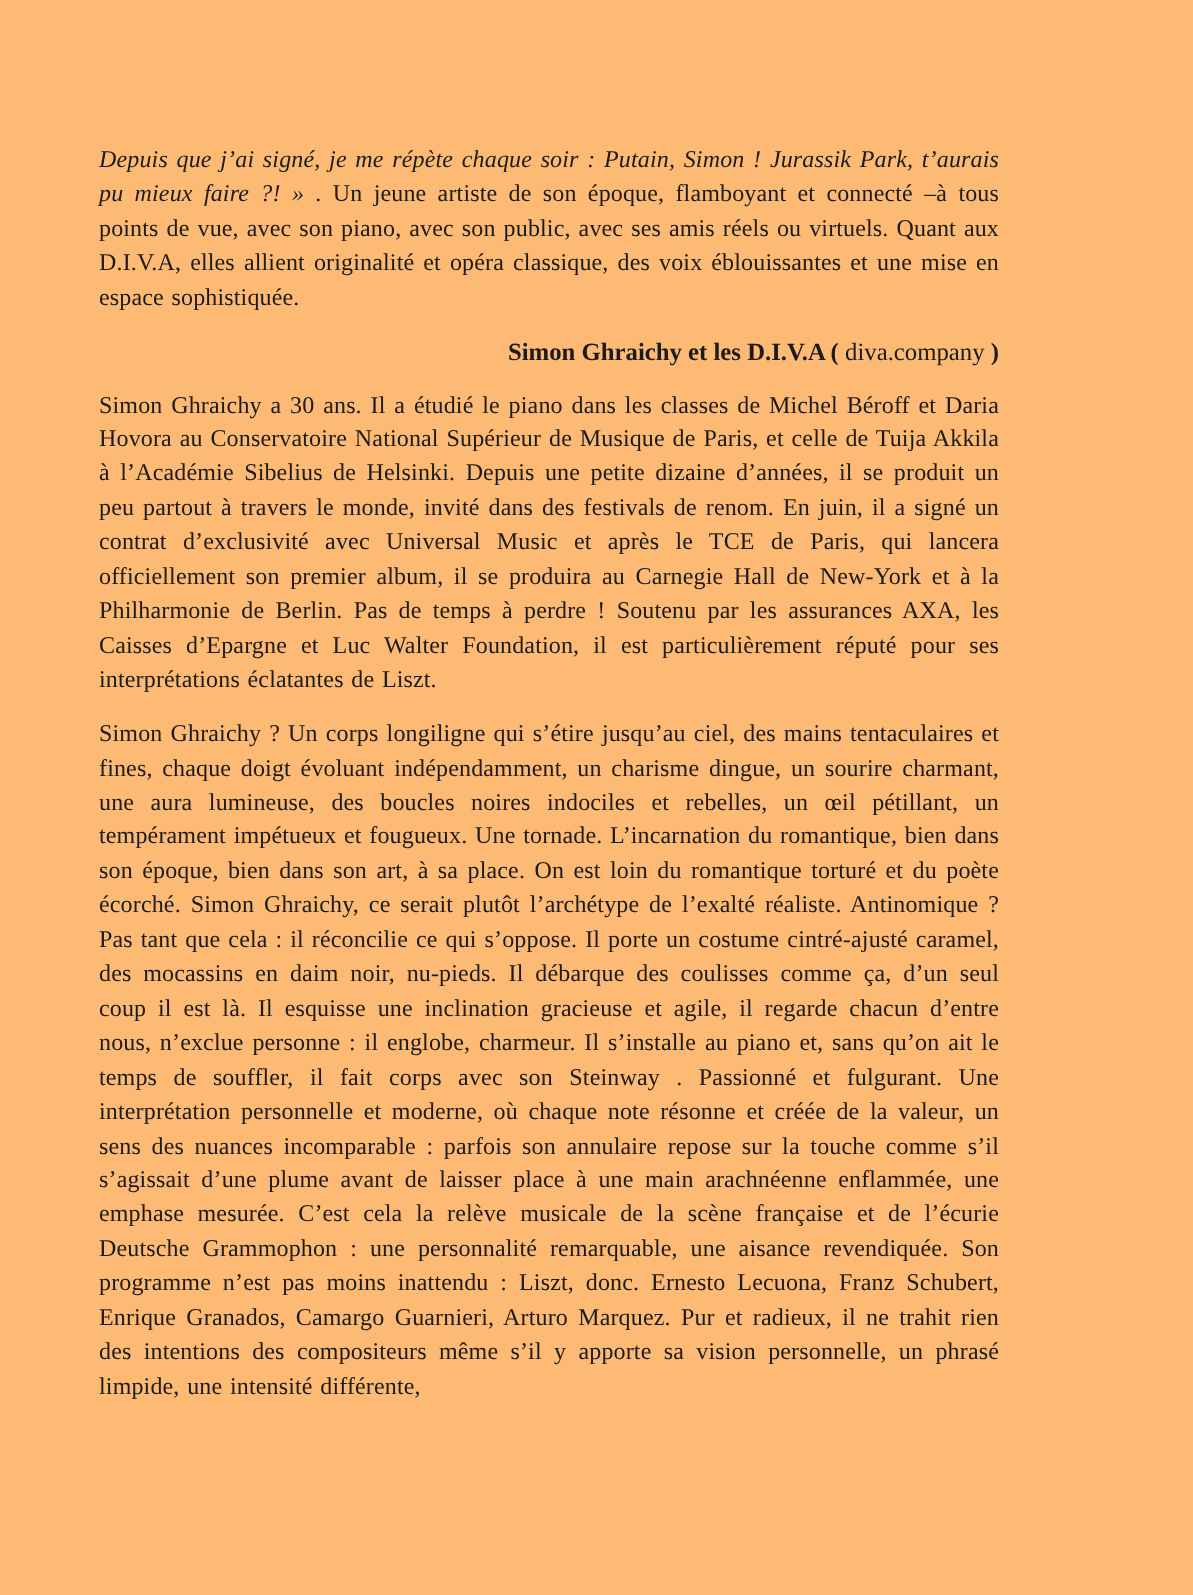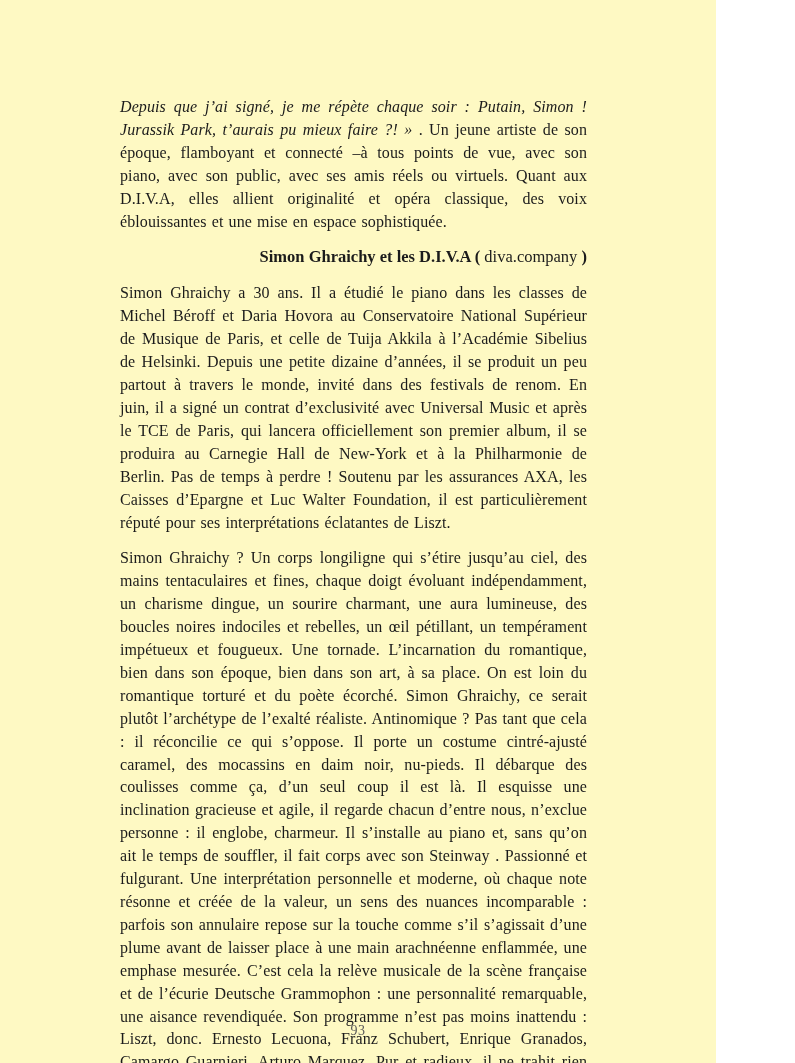--- a/index.html
+++ b/index.html
@@ -10,24 +10,24 @@
   body {
     width: 795px;
     height: 1063px;
     font-family: "Liberation Serif", "DejaVu Serif", serif;
     color: #1b1b1b;
     overflow: hidden;
   }
   .page {
     position: relative;
     box-sizing: border-box;
-    width: 716px;
+    width: 795px;
     height: 1063px;
-    padding: 96px 129px 60px 120px;
-    background: #fef9c3;
+    padding: 96px 129px 60px 66px;
+    background: #fdba74;
   }
   .para {
     margin: 0 0 13px 0;
     font-size: 16px;
     line-height: 22.9px;
     text-align: justify;
     letter-spacing: 0.1px;
     word-spacing: 1px;
   }
   .para em {
@@ -60,15 +60,14 @@
 <div class="page">
 
   <p class="para"><em>Depuis que j’ai signé, je me répète chaque soir : Putain, Simon ! Jurassik Park, t’aurais pu mieux faire ?! »</em><span> . Un jeune artiste de son époque, flamboyant et connecté –à tous points de vue, avec son piano, avec son public, avec ses amis réels ou virtuels. Quant aux D.I.V.A, elles allient originalité et opéra classique, des voix éblouissantes et une mise en espace sophistiquée.</span></p>
 
   <h2 class="heading"><span>Simon Ghraichy et les D.I.V.A ( </span><span class="site-plain">diva.company</span><span> )</span></h2>
 
   <p class="para">Simon Ghraichy  a 30 ans. Il a étudié le piano dans les classes de Michel Béroff et Daria Hovora au Conservatoire National Supérieur de Musique de Paris, et celle de Tuija Akkila à l’Académie Sibelius de Helsinki. Depuis une petite dizaine d’années, il se produit un peu partout à travers le monde, invité dans des festivals de renom. En juin, il a signé un contrat d’exclusivité avec Universal Music et après le TCE de Paris, qui lancera officiellement son premier album, il se produira au Carnegie Hall de New-York et à la Philharmonie de Berlin. Pas de temps à perdre ! Soutenu par les assurances AXA, les Caisses d’Epargne et Luc Walter Foundation, il est particulièrement réputé pour ses interprétations éclatantes de Liszt.</p>
 
   <p class="para">Simon Ghraichy ? Un corps longiligne qui s’étire jusqu’au ciel, des mains tentaculaires et fines, chaque doigt évoluant indépendamment, un charisme dingue, un sourire charmant, une aura lumineuse, des boucles noires indociles et rebelles, un œil pétillant, un tempérament impétueux et fougueux. Une tornade. L’incarnation du romantique, bien dans son époque, bien dans son art, à sa place. On est loin du romantique torturé et du poète écorché. Simon Ghraichy, ce serait plutôt l’archétype de l’exalté réaliste. Antinomique ? Pas tant que cela : il réconcilie ce qui s’oppose. Il porte un costume cintré-ajusté caramel, des mocassins en daim noir, nu-pieds. Il débarque des coulisses comme ça, d’un seul coup il est là. Il esquisse une inclination gracieuse et agile, il regarde chacun d’entre nous, n’exclue personne : il englobe, charmeur. Il s’installe au piano et, sans qu’on ait le temps de souffler, il fait corps avec son Steinway  . Passionné et fulgurant. Une interprétation personnelle et moderne, où chaque note résonne et créée de la valeur, un sens des nuances incomparable : parfois son annulaire repose sur la touche comme s’il s’agissait d’une plume avant de laisser place à une main arachnéenne enflammée, une emphase mesurée. C’est cela la relève musicale de la scène française et de l’écurie Deutsche Grammophon : une personnalité remarquable, une aisance revendiquée. Son programme n’est pas moins inattendu : Liszt, donc. Ernesto Lecuona, Franz Schubert, Enrique Granados, Camargo Guarnieri, Arturo Marquez. Pur et radieux, il ne trahit rien des intentions des compositeurs même s’il y apporte sa vision personnelle, un phrasé limpide, une intensité différente,</p>
 
-  <div class="page-footer">93</div>
 
 </div>
 
 </body></html>

